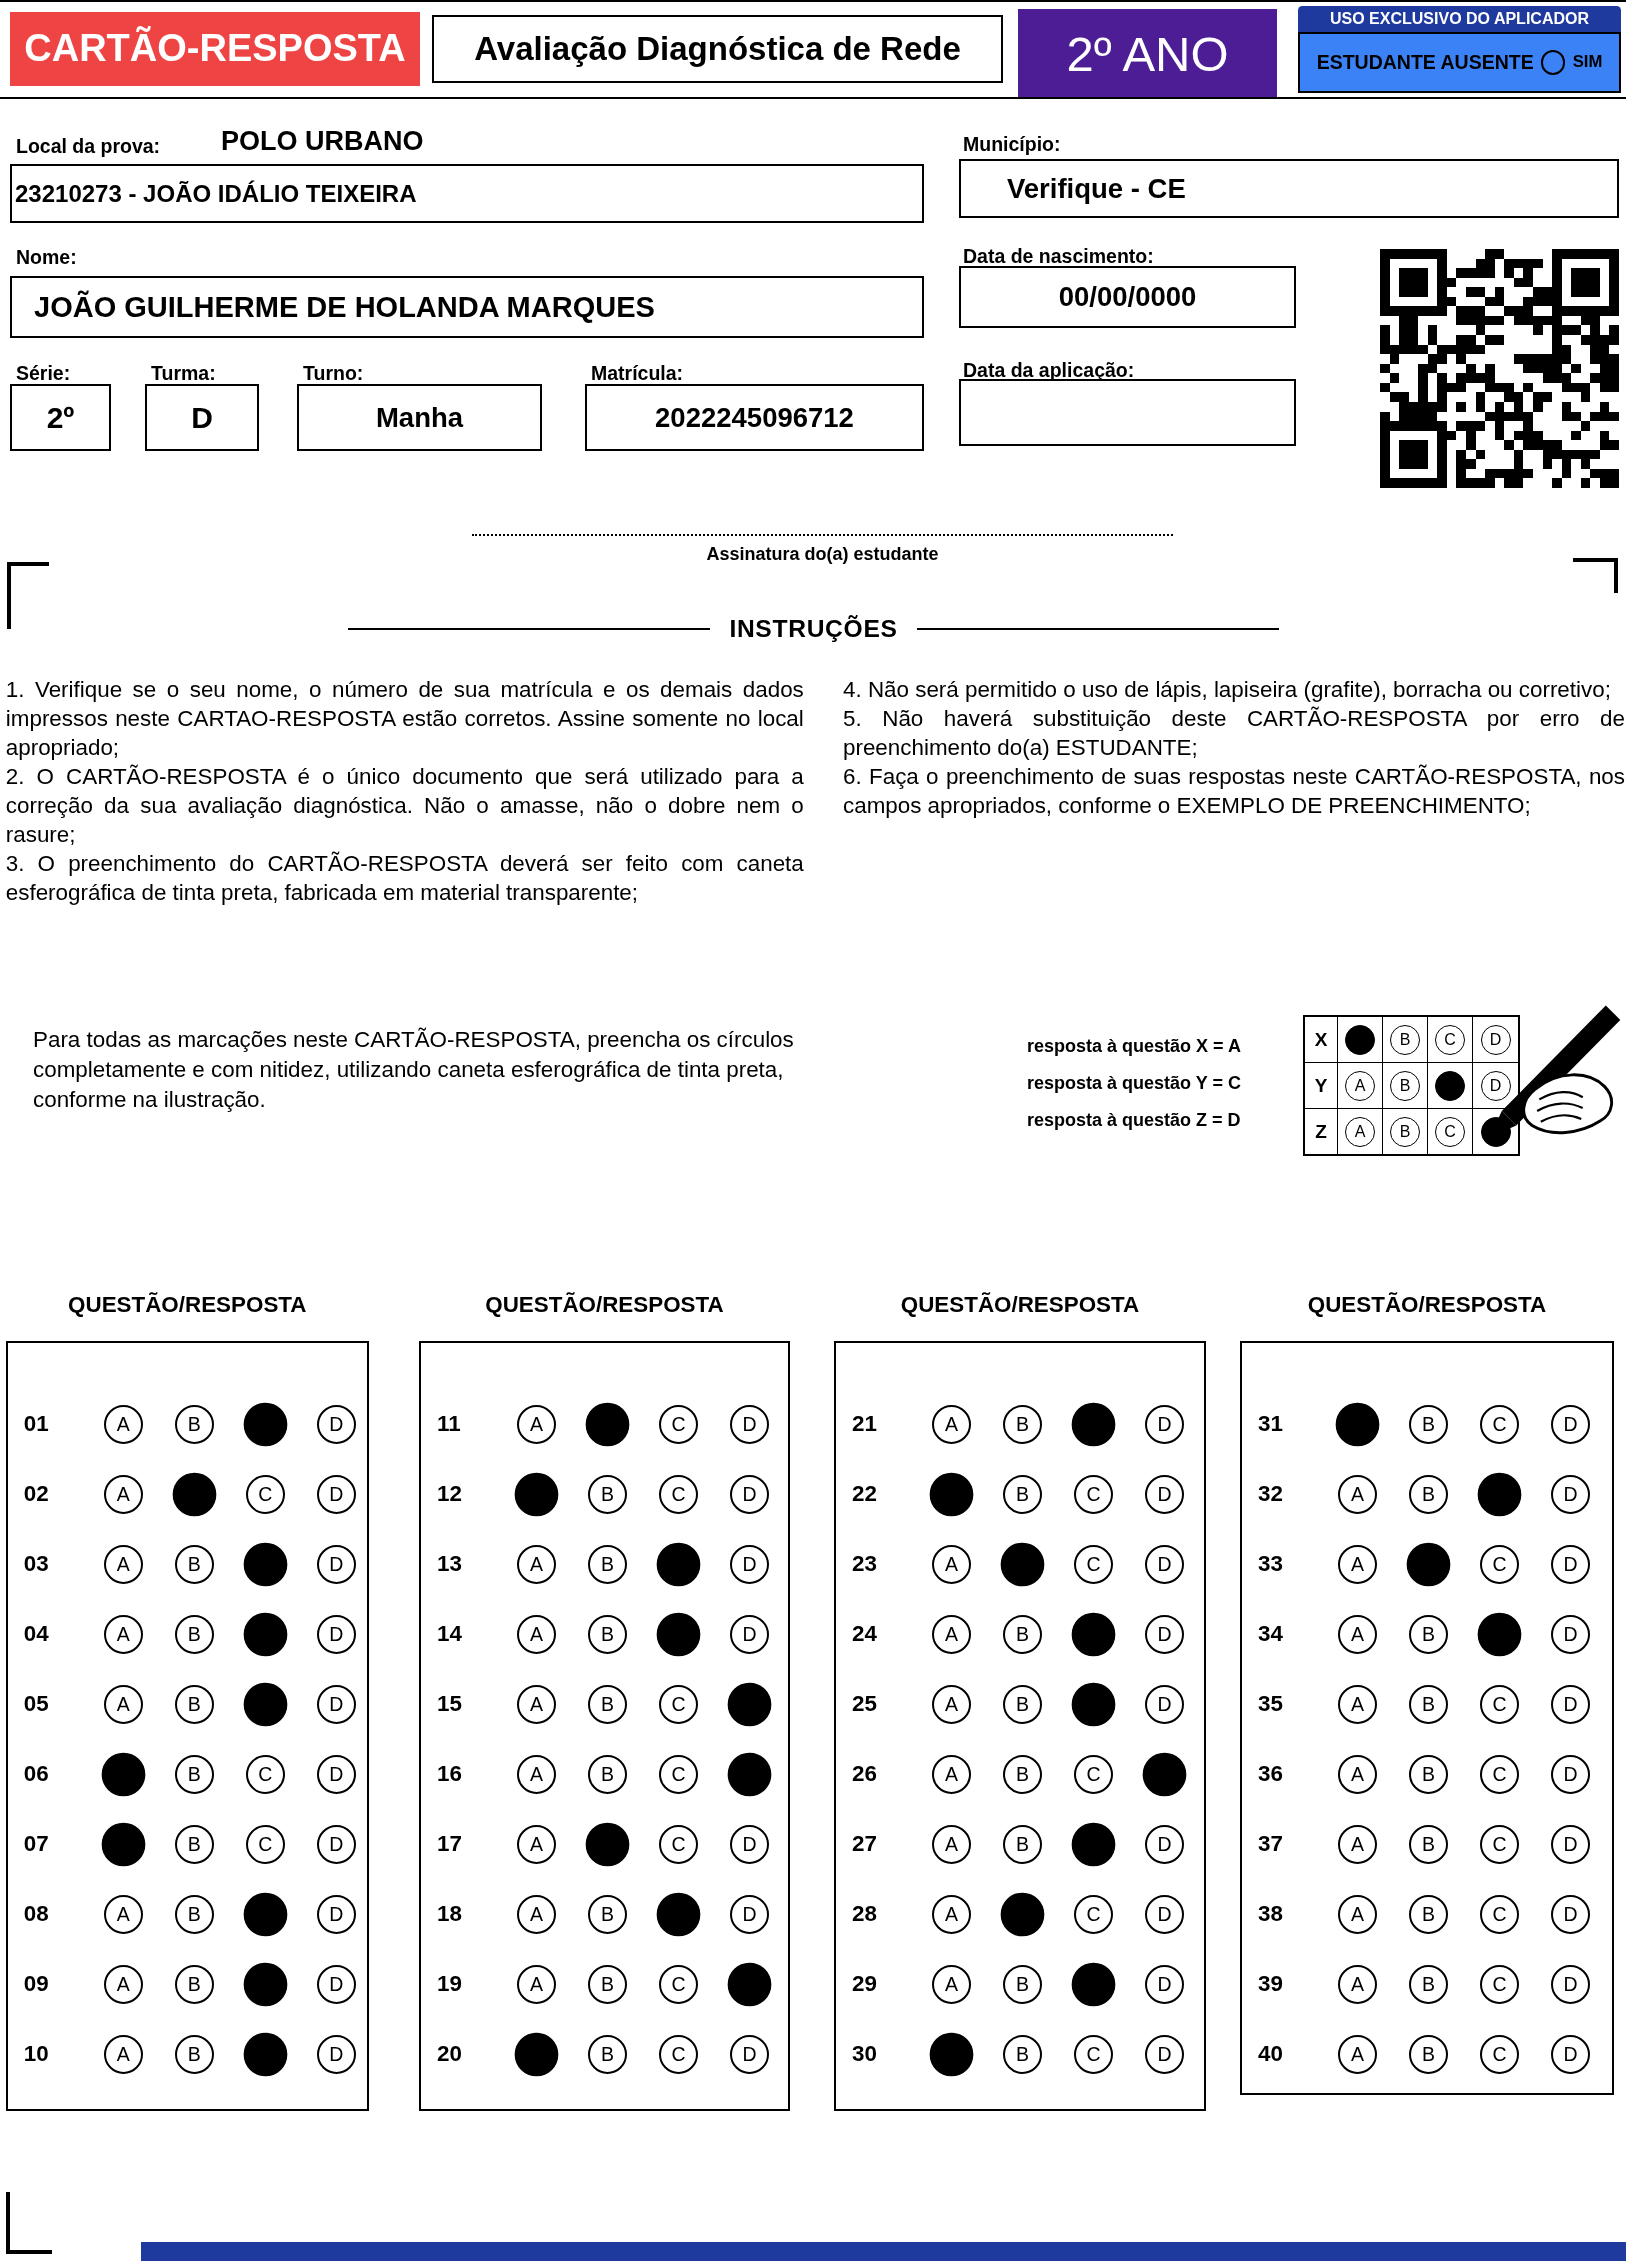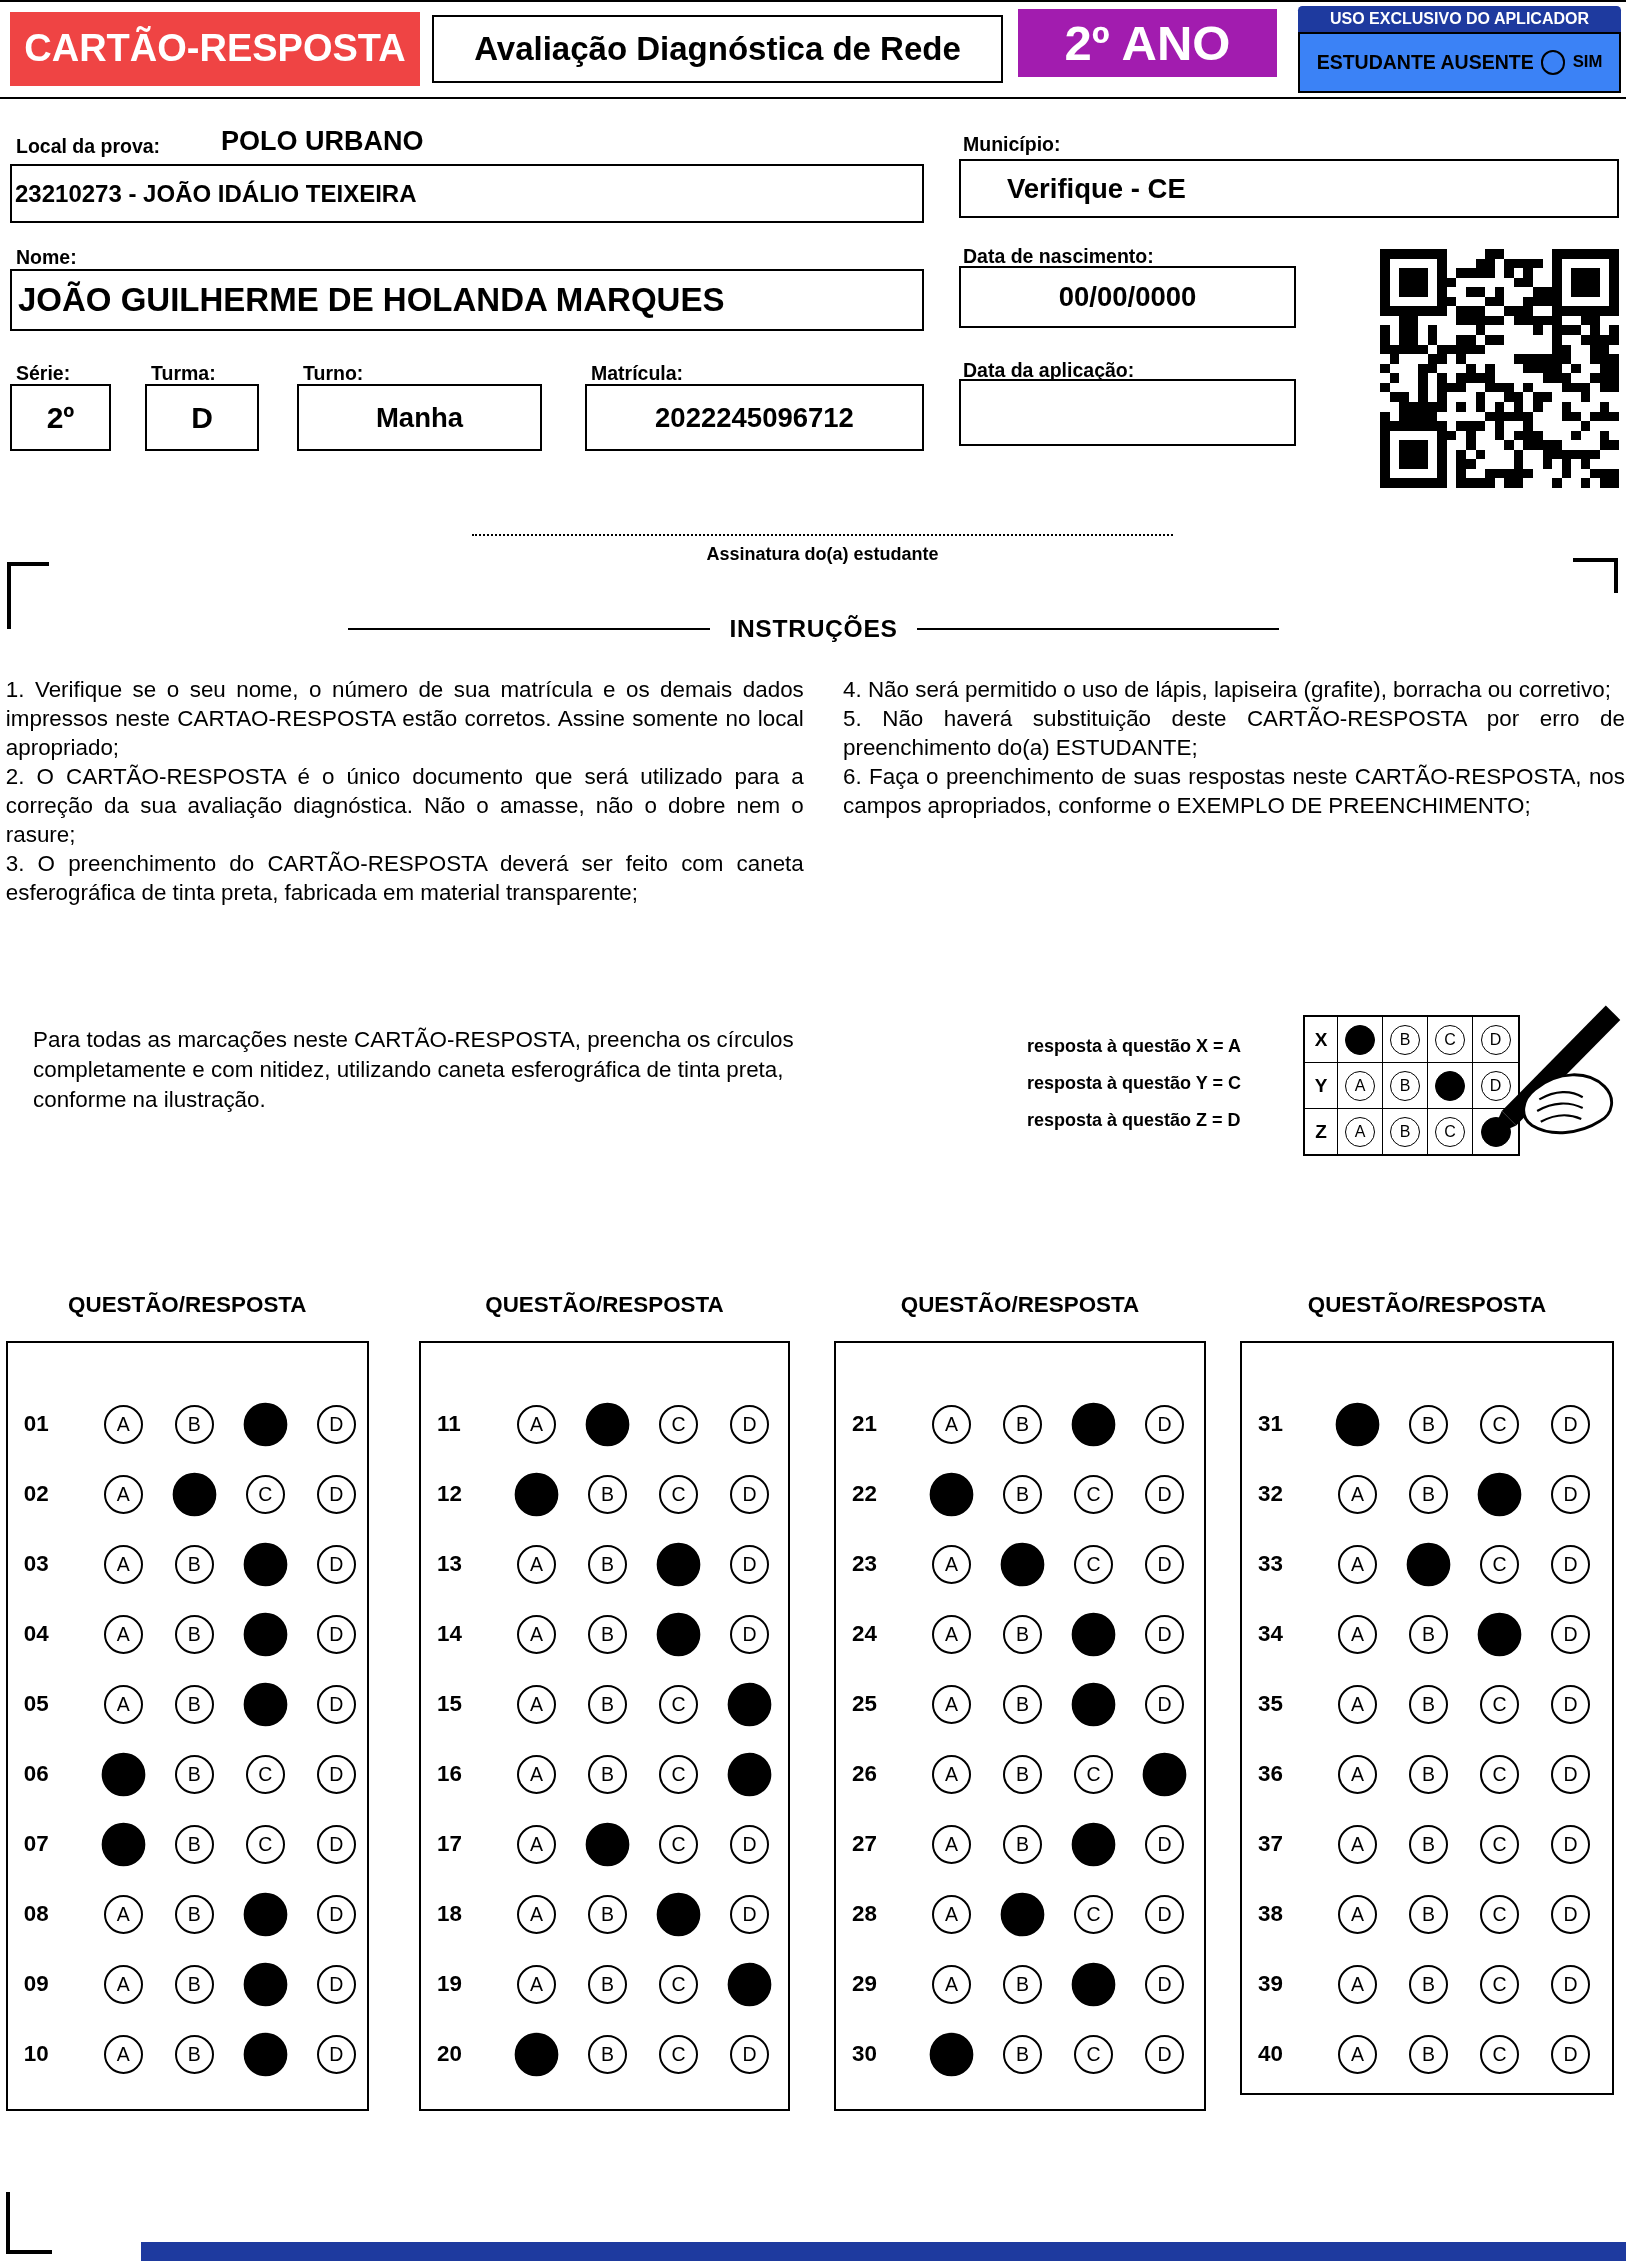--- a/index.html
+++ b/index.html
@@ -6,43 +6,43 @@
   html,body{background:#fff}
   body{width:1626px;height:2261px;position:relative;font-family:"Liberation Sans",sans-serif;color:#000;overflow:hidden}
 
   #top-line{position:absolute;left:0;top:0;width:1626px;height:2.2px;background:#000}
 
   
   #title-box{position:absolute;left:10px;top:11.6px;width:410px;height:74px;background:#ef4444;color:#fff;
     font-size:38px;font-weight:bold;display:flex;align-items:center;justify-content:center}
   #subtitle-box{position:absolute;left:432px;top:14.5px;width:571px;height:68px;border:2.9px solid #000;
     font-size:33px;font-weight:bold;display:flex;align-items:center;justify-content:center}
-  #grade-box{position:absolute;left:1018px;top:8.7px;width:259px;height:68px;background:#a21caf;color:#fff;
-    font-size:49px;font-weight:bold;display:flex;align-items:center;justify-content:center}
+  #grade-box{position:absolute;left:1018px;top:8.7px;width:259px;height:90px;background:#4c1d95;color:#fff;
+    font-size:49px;font-weight:normal;display:flex;align-items:center;justify-content:center}
   #aplicador{position:absolute;left:1298px;top:5.8px;width:323px}
   .apl-title{height:26px;background:#1e3a9f;color:#fff;font-size:16px;font-weight:bold;
     display:flex;align-items:center;justify-content:center;border-radius:4.3px 4.3px 0 0}
   .apl-body{height:61px;border:2.2px solid #000;background:#3b82f6;display:flex;align-items:center;justify-content:center;gap:7.2px}
   .apl-label{font-size:19.5px;font-weight:bold}
   .apl-circle{width:24.6px;height:24.6px;border:2.2px solid #000;border-radius:50%;display:inline-block}
   .apl-sim{font-size:16.7px;font-weight:bold}
   #header-rule{position:absolute;left:0;top:97px;width:1626px;height:2.2px;background:#000}
 
   
   .lbl{position:absolute;font-size:19.5px;font-weight:bold;white-space:nowrap}
   .fbox{position:absolute;border:2.2px solid #000;background:#fff;display:flex;align-items:center;
     font-weight:bold;white-space:nowrap}
   .fbox.center{justify-content:center}
   #local-label{left:16px;top:135px}
   #local-value{position:absolute;left:221px;top:126px;font-size:27px;font-weight:bold}
   #school-box{left:10px;top:164px;width:914px;height:59px;padding-left:3px;font-size:24px}
   #municipio-label{left:963px;top:133px}
   #municipio-box{left:959px;top:159px;width:660px;height:59px;padding-left:46px;font-size:27.5px}
   #nome-label{left:16px;top:246px}
-  #nome-box{left:10px;top:269px;width:914px;height:62px;padding-left:6px;font-size:33px}
+  #nome-box{left:10px;top:276px;width:914px;height:62px;padding-left:22px;font-size:29px}
   #nascimento-label{left:963px;top:245px}
   #nascimento-box{left:959px;top:266px;width:337px;height:62px;font-size:27.5px}
   #qr-wrap{position:absolute;left:1380px;top:249px;width:239px;height:239px;background:#fff;
     display:grid;grid-template-columns:repeat(25,1fr);grid-template-rows:repeat(25,1fr)}
   .qm.dark{background:#000}
   #serie-label{left:16px;top:362px}
   #serie-box{left:10px;top:384px;width:101px;height:67px;font-size:30px}
   #turma-label{left:151px;top:362px}
   #turma-box{left:145px;top:384px;width:114px;height:67px;font-size:30px}
   #turno-label{left:303px;top:362px}

